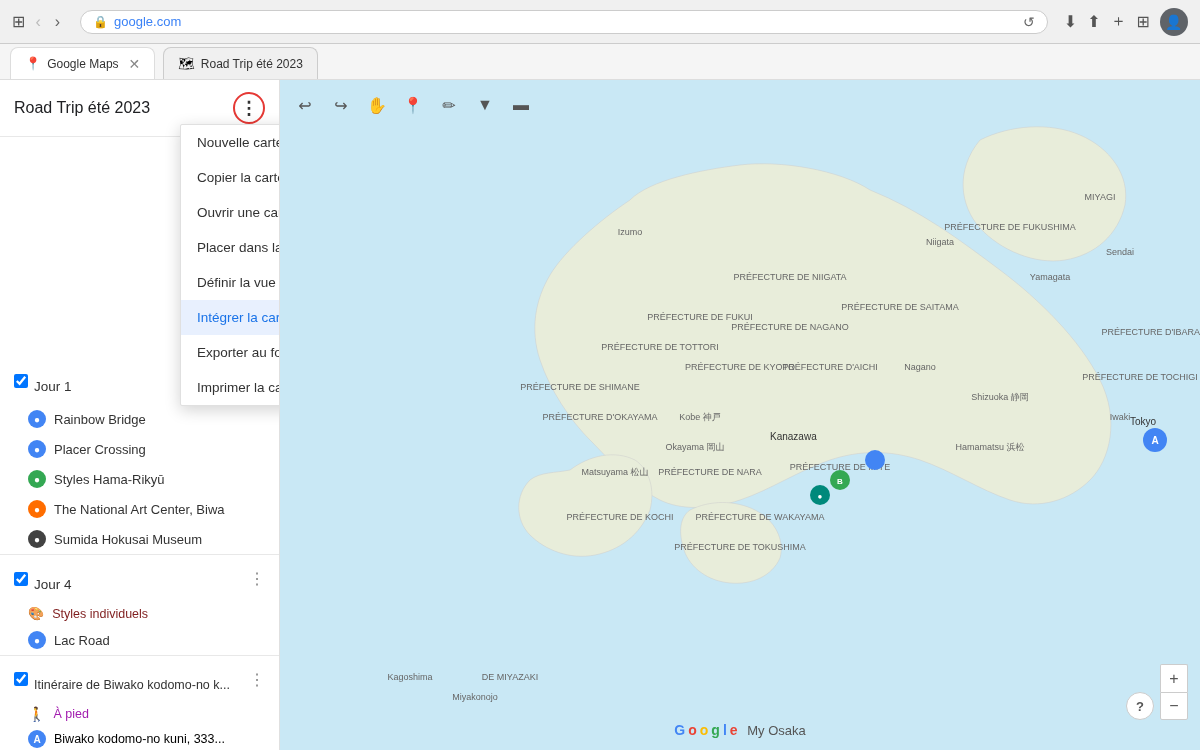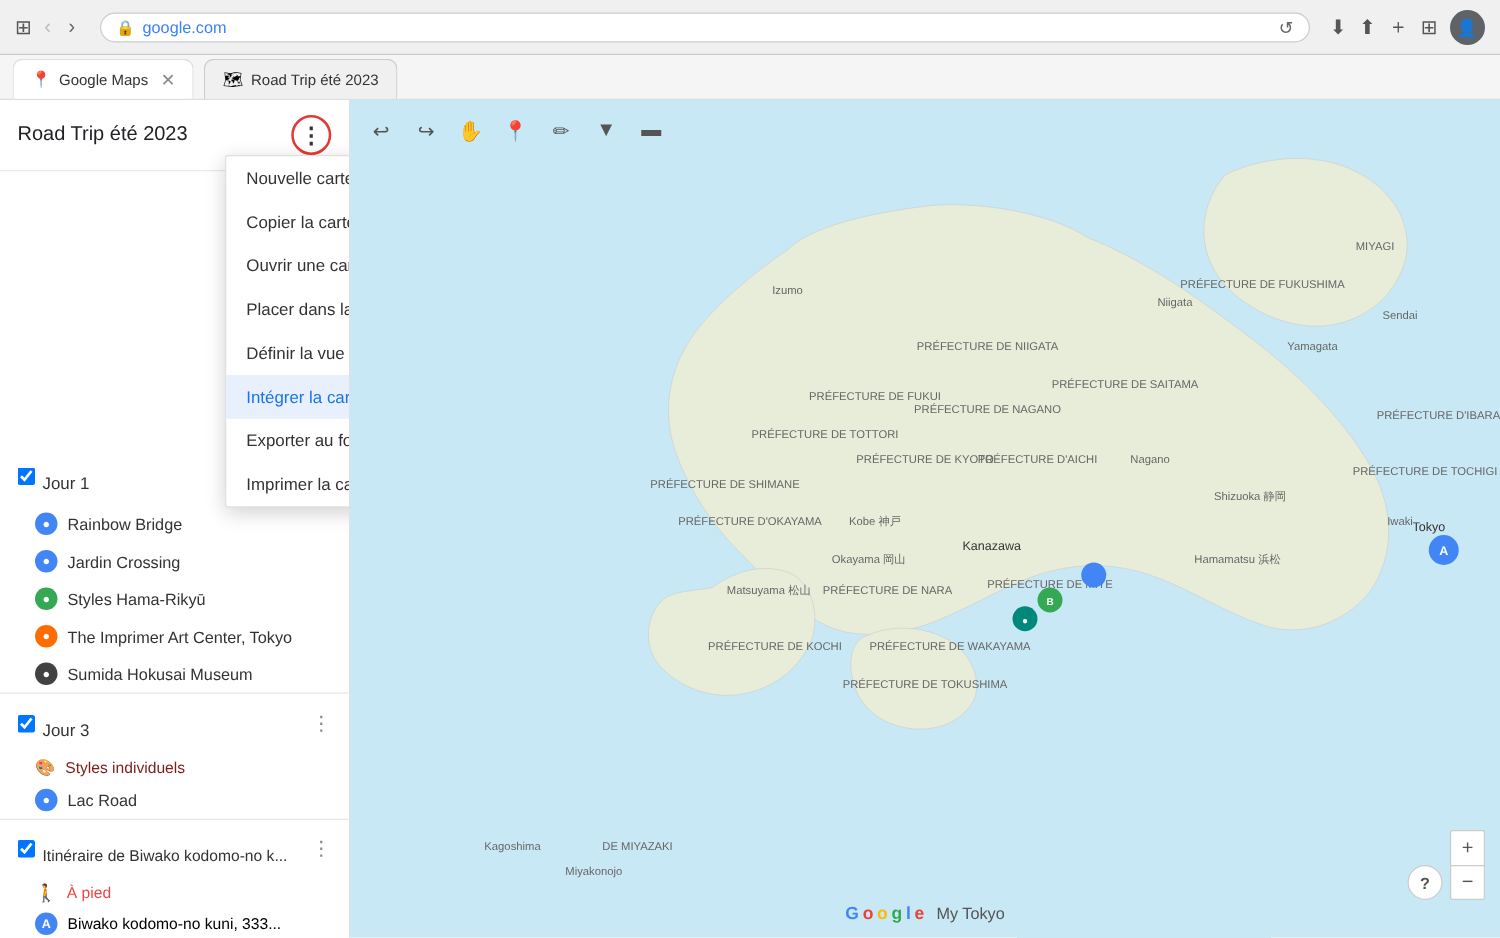--- a/index.html
+++ b/index.html
@@ -300,41 +300,41 @@
         </div>
         <button class="section-more">⋮</button>
       </div>
 
       <div class="list-item">
         <div class="item-icon blue">●</div>
         <span class="item-label">Rainbow Bridge</span>
       </div>
       <div class="list-item">
         <div class="item-icon blue">●</div>
-        <span class="item-label">Jardin Crossing</span>
+        <span class="item-label">Placer Crossing</span>
       </div>
       <div class="list-item">
         <div class="item-icon green">●</div>
         <span class="item-label">Styles Hama-Rikyū</span>
       </div>
       <div class="list-item">
         <div class="item-icon orange">●</div>
-        <span class="item-label">The Imprimer Art Center, Tokyo</span>
+        <span class="item-label">The National Art Center, Biwa</span>
       </div>
       <div class="list-item">
         <div class="item-icon dark">●</div>
         <span class="item-label">Sumida Hokusai Museum</span>
       </div>
     </div>
 
     <div class="sidebar-section">
       <div class="section-header">
         <div style="display:flex;align-items:center;gap:6px;">
           <input type="checkbox" class="section-checkbox" checked="" style="">
-          <span class="section-title">Jour 3</span>
+          <span class="section-title">Jour 4</span>
         </div>
         <button class="section-more">⋮</button>
       </div>
       <div class="styles-item">
         <span style="color:#1a73e8;font-size:13px;">🎨</span>
         <span class="styles-label">Styles individuels</span>
       </div>
       <div class="list-item">
         <div class="item-icon blue">●</div>
         <span class="item-label">Lac Road</span>
@@ -344,21 +344,21 @@
     <div class="sidebar-section">
       <div class="section-header">
         <div style="display:flex;align-items:center;gap:6px;">
           <input type="checkbox" class="section-checkbox" checked="" style="">
           <span class="section-title" style="font-size:12.5px;">Itinéraire de Biwako kodomo-no k...</span>
         </div>
         <button class="section-more">⋮</button>
       </div>
       <div class="foot-item">
         <span class="walking-icon">🚶</span>
-        <span style="color:#ef4444;font-size:12.5px;">À pied</span>
+        <span style="color:#a21caf;font-size:12.5px;">À pied</span>
       </div>
       <div class="route-item">
         <div class="route-icon-circle blue-route">A</div>
         <span>Biwako kodomo-no kuni, 333...</span>
       </div>
       <div class="route-item">
         <div class="route-icon-circle green-route">B</div>
         <span>Osaka, Itinéraire d'Osaka, J...</span>
       </div>
 
@@ -444,19 +444,19 @@
 
     <div class="map-controls">
       <button class="map-ctrl-btn">+</button>
       <button class="map-ctrl-btn">−</button>
     </div>
 
     <button class="map-help-btn">?</button>
 
     <div class="map-watermark">
       <span class="gmaps-logo-g">G</span><span class="gmaps-logo-o1">o</span><span class="gmaps-logo-o2">o</span><span class="gmaps-logo-g2">g</span><span class="gmaps-logo-l">l</span><span class="gmaps-logo-e">e</span>&nbsp;
-      <span style="font-size:13px;color:#555;">My Tokyo</span>
+      <span style="font-size:13px;color:#555;">My Osaka</span>
     </div>
 
 
   </div>
 
 </div>
 
 </body></html>

